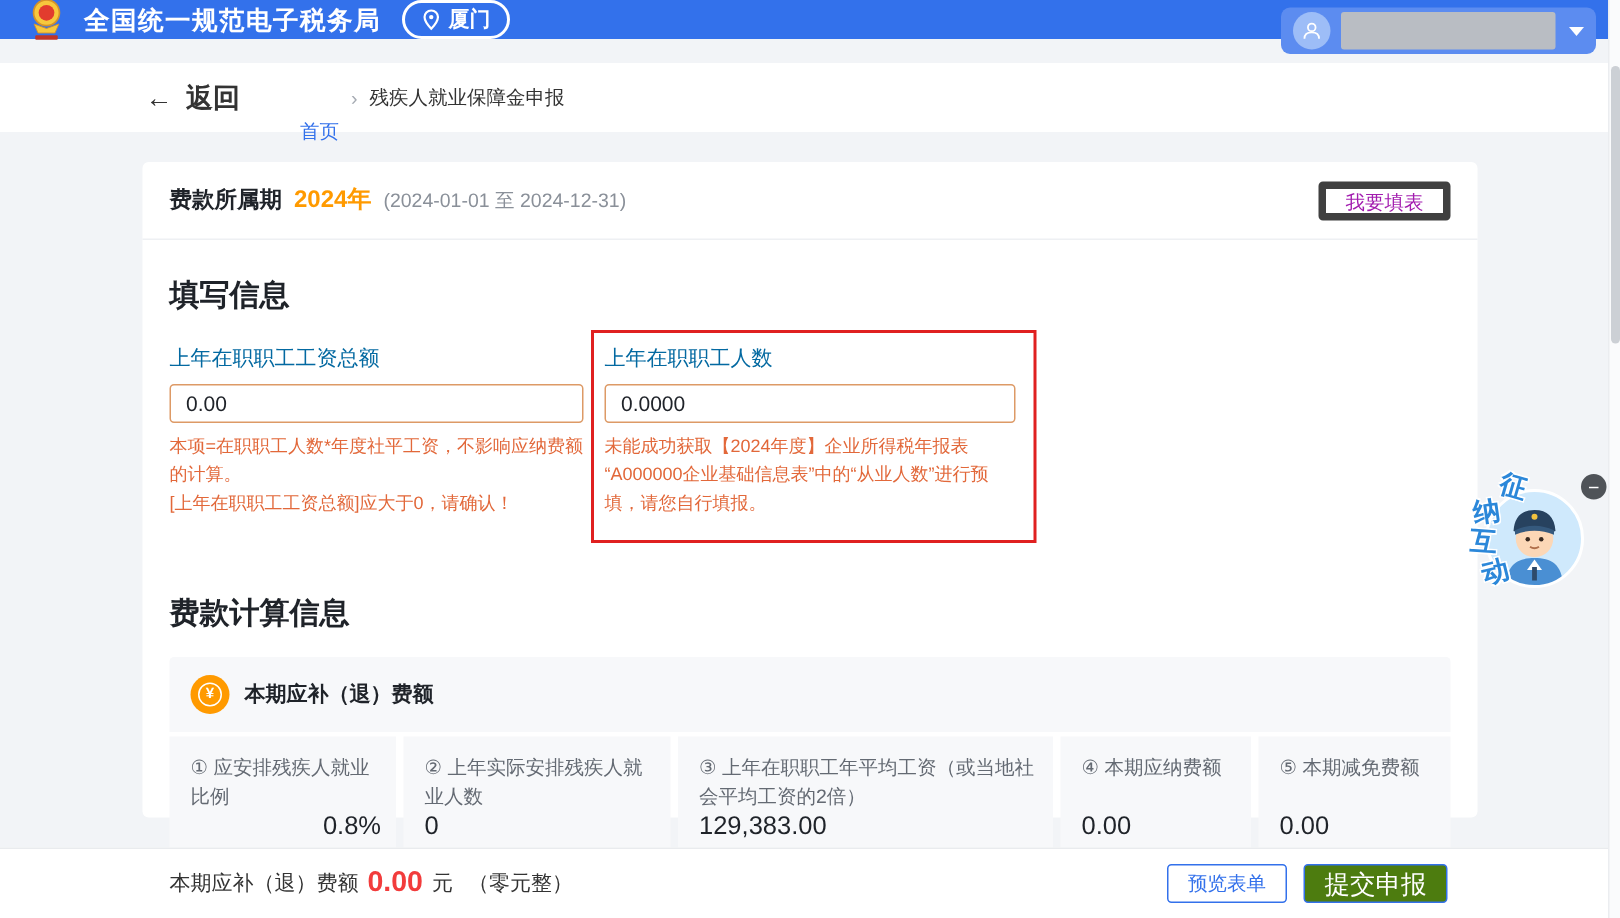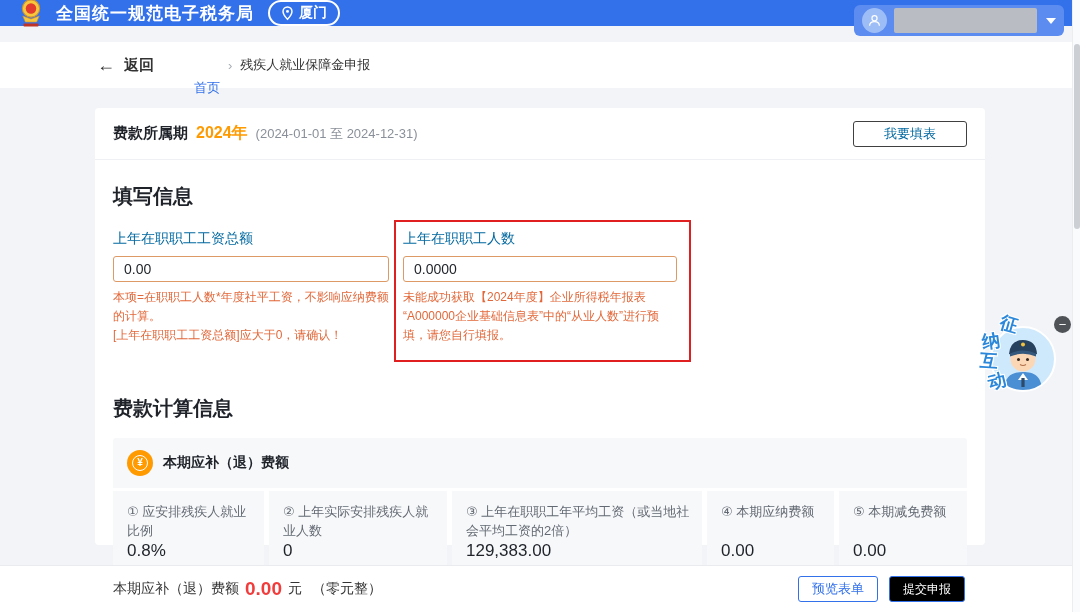--- a/index.html
+++ b/index.html
@@ -38,39 +38,39 @@
   }
   
   .scrollbar { position:absolute; right:0; top:0; width:8px; height:612px; background:#fafbfc; border-left:1px solid #ebedf0; }
   .scroll-thumb { position:absolute; top:44px; left:1px; width:6px; height:185px; background:#ccd0d5; border-radius:3px; }
   
   .crumb-bar {
     position:absolute; top:42px; left:0; width:1072px; height:46px; background:#fff;
     display:flex; align-items:center;
   }
   .back-arrow { margin-left:97px; font-size:18px; color:#333; cursor:pointer; line-height:1; }
-  .back-label { margin-left:9px; font-size:15px; font-weight:bold; color:#333; cursor:pointer; }
+  .back-label { margin-left:9px; font-size:18px; font-weight:bold; color:#333; cursor:pointer; }
   .crumb-home { margin-left:40px; font-size:13px; color:#3371eb; cursor:pointer;margin-top:46px; }
   .crumb-sep { margin:0 8px; font-size:13px; color:#a6abb3; }
   .crumb-cur { font-size:13px; color:#333; }
   
   .card {
     position:absolute; left:95px; top:108px; width:890px; height:437px;
     background:#fff; border-radius:4px;
   }
   .card-head {
     height:52px; display:flex; align-items:center; padding:0 18px;
     border-bottom:1px solid #eef0f3;
   }
   .period-label { font-size:15px; font-weight:bold; color:#1f2329; }
   .period-year { font-size:16px; font-weight:bold; color:#ff9a00; margin-left:8px; }
   .period-range { font-size:13px; color:#8a9099; margin-left:8px; }
   .btn-outline {
-    margin-left:auto; height:26px; padding:0 30px; background:#fff;
-    border:1px solid #404040; border-radius:3px; color:#0369a1; font-size:13px; cursor:pointer;
+    margin-left:auto; height:26px; padding:0 13px; background:#fff;
+    border:5px solid #404040; border-radius:3px; color:#a21caf; font-size:13px; cursor:pointer;
     font-family:inherit;
   }
   .section { padding:23px 18px 0; }
   .section-title { font-size:20px; font-weight:bold; color:#1f2329; }
   .fields { display:flex; gap:14px; margin-top:20px; }
   .field { width:276px; position:relative; }
   .field.second { width:274px; }
   .field-label { font-size:14px; color:#0369a1; margin-bottom:8px; }
   .text-input {
     width:100%; height:26px; border:1px solid #dd9a66; border-radius:3px;
@@ -97,41 +97,41 @@
     width:16px; height:16px; border:1.5px solid #fff; border-radius:50%;
     display:flex; align-items:center; justify-content:center;
     color:#fff; font-size:10px; font-weight:bold; line-height:1;
   }
   .panel-title { font-size:14px; font-weight:bold; color:#1f2329; }
   .cols { display:flex; gap:5px; }
   .col {
     background:#f7f8fa; height:82px; padding:11px 10px 12px 14px;
     display:flex; flex-direction:column;
   }
-  .col1 { width:151px; } .col2 { width:178px; } .col3 { width:250px; }
+  .col1 { width:151px;align-items:flex-end; } .col2 { width:178px; } .col3 { width:250px; }
   .col4 { width:127px;justify-content:space-between; } .col5 { width:128px; }
   .col-header { font-size:13px; color:#646a73; line-height:1.5; }
   .col-value { margin-top:auto; font-size:17px; color:#1f2329; }
   
   .footer {
     position:absolute; left:0; bottom:0; width:1072px; height:47px; background:#fff;
     border-top:1px solid #e9ebee; display:flex; align-items:center; padding-left:113px;
   }
   .footer-prefix { font-size:14px; color:#333; }
   .footer-amount { font-size:19px; font-weight:bold; color:#f23c3c; margin:0 6px; }
   .footer-unit { font-size:14px; color:#333; }
   .footer-words { font-size:14px; color:#333; margin-left:10px; }
   .footer-btns { margin-left:auto; margin-right:107px; display:flex; gap:11px; }
   .btn-outline2 {
     height:26px; padding:0 13px; background:#fff; border:1px solid #3371eb; border-radius:3px;
     color:#3371eb; font-size:13px; cursor:pointer; font-family:inherit;
   }
   .btn-primary {
-    height:26px; padding:0 13px; background:#000000; border:1px solid #3371eb; border-radius:3px;
-    color:#fff; font-size:12px; cursor:pointer; font-family:Liberation Mono, monospace;
+    height:26px; padding:0 13px; background:#4d7c0f; border:1px solid #3371eb; border-radius:3px;
+    color:#fff; font-size:17px; cursor:pointer; font-family:Liberation Mono, monospace;
   }
   
   .mascot { position:absolute; left:978px; top:310px; width:98px; height:88px; }
   .mascot-bubble { position:absolute; left:12px; top:16px; cursor:pointer; }
   .mascot-char {
     position:absolute; font-size:18px; font-weight:bold; color:#2b87d9;
     text-shadow:-1px -1px 0 #fff,1px -1px 0 #fff,-1px 1px 0 #fff,1px 1px 0 #fff;
     pointer-events:none;
   }
   .mc1 { left:22px; top:2px;  transform:rotate(16deg); }

